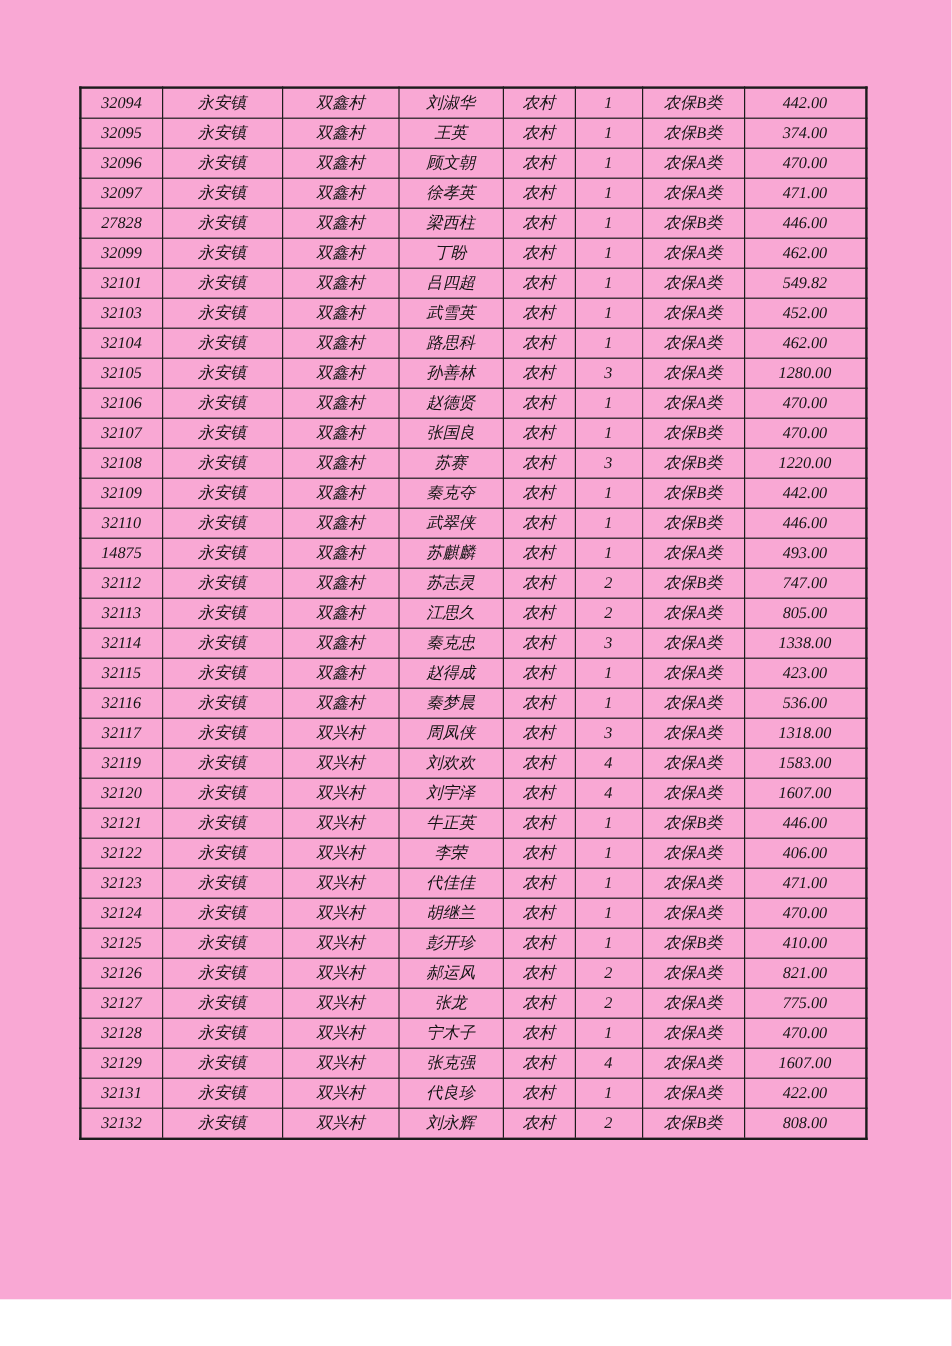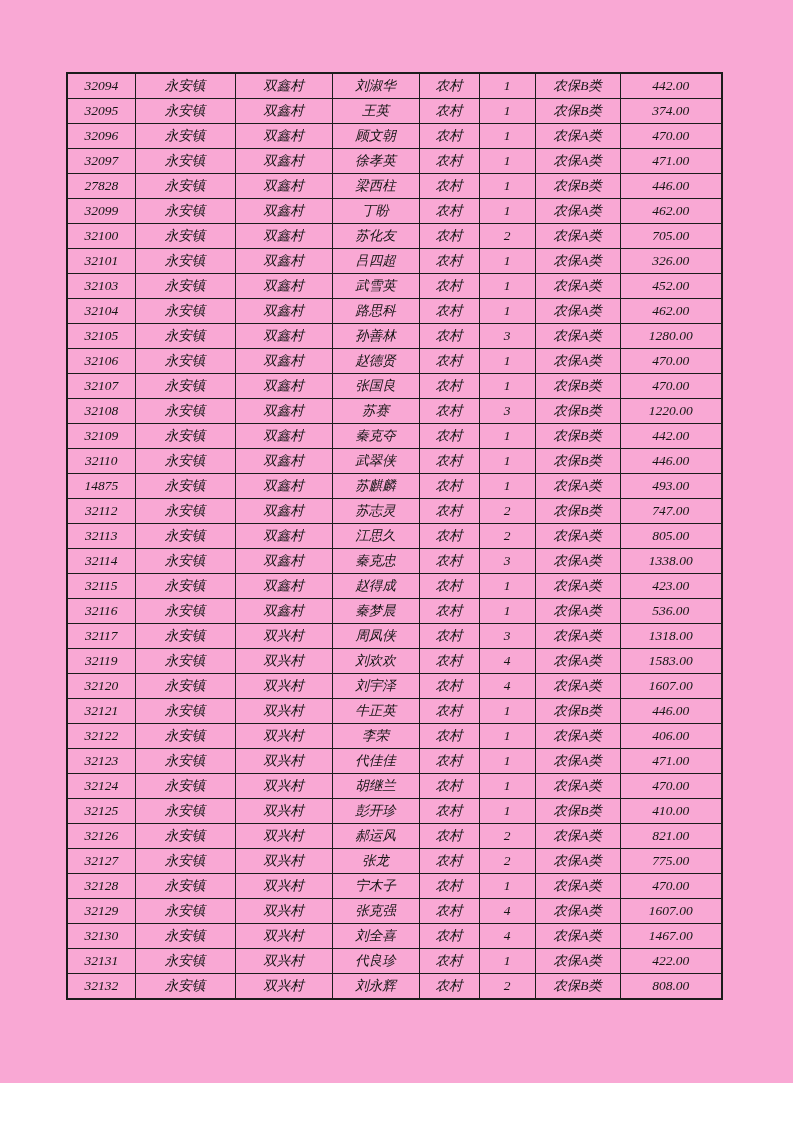--- a/index.html
+++ b/index.html
@@ -115,308 +115,288 @@
           <td>32099</td>
           <td>永安镇</td>
           <td>双鑫村</td>
           <td>丁盼</td>
           <td>农村</td>
           <td>1</td>
           <td>农保A类</td>
           <td>462.00</td>
         </tr>
         <tr>
-          <td>32100</td>
-          <td>永安镇</td>
-          <td>双鑫村</td>
-          <td>苏化友</td>
+          <td>32101</td>
+          <td>永安镇</td>
+          <td>双鑫村</td>
+          <td>吕四超</td>
+          <td>农村</td>
+          <td>1</td>
+          <td>农保A类</td>
+          <td>549.82</td>
+        </tr>
+        <tr>
+          <td>32103</td>
+          <td>永安镇</td>
+          <td>双鑫村</td>
+          <td>武雪英</td>
+          <td>农村</td>
+          <td>1</td>
+          <td>农保A类</td>
+          <td>452.00</td>
+        </tr>
+        <tr>
+          <td>32104</td>
+          <td>永安镇</td>
+          <td>双鑫村</td>
+          <td>路思科</td>
+          <td>农村</td>
+          <td>1</td>
+          <td>农保A类</td>
+          <td>462.00</td>
+        </tr>
+        <tr>
+          <td>32105</td>
+          <td>永安镇</td>
+          <td>双鑫村</td>
+          <td>孙善林</td>
+          <td>农村</td>
+          <td>3</td>
+          <td>农保A类</td>
+          <td>1280.00</td>
+        </tr>
+        <tr>
+          <td>32106</td>
+          <td>永安镇</td>
+          <td>双鑫村</td>
+          <td>赵德贤</td>
+          <td>农村</td>
+          <td>1</td>
+          <td>农保A类</td>
+          <td>470.00</td>
+        </tr>
+        <tr>
+          <td>32107</td>
+          <td>永安镇</td>
+          <td>双鑫村</td>
+          <td>张国良</td>
+          <td>农村</td>
+          <td>1</td>
+          <td>农保B类</td>
+          <td>470.00</td>
+        </tr>
+        <tr>
+          <td>32108</td>
+          <td>永安镇</td>
+          <td>双鑫村</td>
+          <td>苏赛</td>
+          <td>农村</td>
+          <td>3</td>
+          <td>农保B类</td>
+          <td>1220.00</td>
+        </tr>
+        <tr>
+          <td>32109</td>
+          <td>永安镇</td>
+          <td>双鑫村</td>
+          <td>秦克夺</td>
+          <td>农村</td>
+          <td>1</td>
+          <td>农保B类</td>
+          <td>442.00</td>
+        </tr>
+        <tr>
+          <td>32110</td>
+          <td>永安镇</td>
+          <td>双鑫村</td>
+          <td>武翠侠</td>
+          <td>农村</td>
+          <td>1</td>
+          <td>农保B类</td>
+          <td>446.00</td>
+        </tr>
+        <tr>
+          <td>14875</td>
+          <td>永安镇</td>
+          <td>双鑫村</td>
+          <td>苏麒麟</td>
+          <td>农村</td>
+          <td>1</td>
+          <td>农保A类</td>
+          <td>493.00</td>
+        </tr>
+        <tr>
+          <td>32112</td>
+          <td>永安镇</td>
+          <td>双鑫村</td>
+          <td>苏志灵</td>
           <td>农村</td>
           <td>2</td>
-          <td>农保A类</td>
-          <td>705.00</td>
-        </tr>
-        <tr>
-          <td>32101</td>
-          <td>永安镇</td>
-          <td>双鑫村</td>
-          <td>吕四超</td>
-          <td>农村</td>
-          <td>1</td>
-          <td>农保A类</td>
-          <td>326.00</td>
-        </tr>
-        <tr>
-          <td>32103</td>
-          <td>永安镇</td>
-          <td>双鑫村</td>
-          <td>武雪英</td>
-          <td>农村</td>
-          <td>1</td>
-          <td>农保A类</td>
-          <td>452.00</td>
-        </tr>
-        <tr>
-          <td>32104</td>
-          <td>永安镇</td>
-          <td>双鑫村</td>
-          <td>路思科</td>
-          <td>农村</td>
-          <td>1</td>
-          <td>农保A类</td>
-          <td>462.00</td>
-        </tr>
-        <tr>
-          <td>32105</td>
-          <td>永安镇</td>
-          <td>双鑫村</td>
-          <td>孙善林</td>
+          <td>农保B类</td>
+          <td>747.00</td>
+        </tr>
+        <tr>
+          <td>32113</td>
+          <td>永安镇</td>
+          <td>双鑫村</td>
+          <td>江思久</td>
+          <td>农村</td>
+          <td>2</td>
+          <td>农保A类</td>
+          <td>805.00</td>
+        </tr>
+        <tr>
+          <td>32114</td>
+          <td>永安镇</td>
+          <td>双鑫村</td>
+          <td>秦克忠</td>
           <td>农村</td>
           <td>3</td>
           <td>农保A类</td>
-          <td>1280.00</td>
-        </tr>
-        <tr>
-          <td>32106</td>
-          <td>永安镇</td>
-          <td>双鑫村</td>
-          <td>赵德贤</td>
+          <td>1338.00</td>
+        </tr>
+        <tr>
+          <td>32115</td>
+          <td>永安镇</td>
+          <td>双鑫村</td>
+          <td>赵得成</td>
+          <td>农村</td>
+          <td>1</td>
+          <td>农保A类</td>
+          <td>423.00</td>
+        </tr>
+        <tr>
+          <td>32116</td>
+          <td>永安镇</td>
+          <td>双鑫村</td>
+          <td>秦梦晨</td>
+          <td>农村</td>
+          <td>1</td>
+          <td>农保A类</td>
+          <td>536.00</td>
+        </tr>
+        <tr>
+          <td>32117</td>
+          <td>永安镇</td>
+          <td>双兴村</td>
+          <td>周凤侠</td>
+          <td>农村</td>
+          <td>3</td>
+          <td>农保A类</td>
+          <td>1318.00</td>
+        </tr>
+        <tr>
+          <td>32119</td>
+          <td>永安镇</td>
+          <td>双兴村</td>
+          <td>刘欢欢</td>
+          <td>农村</td>
+          <td>4</td>
+          <td>农保A类</td>
+          <td>1583.00</td>
+        </tr>
+        <tr>
+          <td>32120</td>
+          <td>永安镇</td>
+          <td>双兴村</td>
+          <td>刘宇泽</td>
+          <td>农村</td>
+          <td>4</td>
+          <td>农保A类</td>
+          <td>1607.00</td>
+        </tr>
+        <tr>
+          <td>32121</td>
+          <td>永安镇</td>
+          <td>双兴村</td>
+          <td>牛正英</td>
+          <td>农村</td>
+          <td>1</td>
+          <td>农保B类</td>
+          <td>446.00</td>
+        </tr>
+        <tr>
+          <td>32122</td>
+          <td>永安镇</td>
+          <td>双兴村</td>
+          <td>李荣</td>
+          <td>农村</td>
+          <td>1</td>
+          <td>农保A类</td>
+          <td>406.00</td>
+        </tr>
+        <tr>
+          <td>32123</td>
+          <td>永安镇</td>
+          <td>双兴村</td>
+          <td>代佳佳</td>
+          <td>农村</td>
+          <td>1</td>
+          <td>农保A类</td>
+          <td>471.00</td>
+        </tr>
+        <tr>
+          <td>32124</td>
+          <td>永安镇</td>
+          <td>双兴村</td>
+          <td>胡继兰</td>
           <td>农村</td>
           <td>1</td>
           <td>农保A类</td>
           <td>470.00</td>
         </tr>
         <tr>
-          <td>32107</td>
-          <td>永安镇</td>
-          <td>双鑫村</td>
-          <td>张国良</td>
-          <td>农村</td>
-          <td>1</td>
-          <td>农保B类</td>
+          <td>32125</td>
+          <td>永安镇</td>
+          <td>双兴村</td>
+          <td>彭开珍</td>
+          <td>农村</td>
+          <td>1</td>
+          <td>农保B类</td>
+          <td>410.00</td>
+        </tr>
+        <tr>
+          <td>32126</td>
+          <td>永安镇</td>
+          <td>双兴村</td>
+          <td>郝运风</td>
+          <td>农村</td>
+          <td>2</td>
+          <td>农保A类</td>
+          <td>821.00</td>
+        </tr>
+        <tr>
+          <td>32127</td>
+          <td>永安镇</td>
+          <td>双兴村</td>
+          <td>张龙</td>
+          <td>农村</td>
+          <td>2</td>
+          <td>农保A类</td>
+          <td>775.00</td>
+        </tr>
+        <tr>
+          <td>32128</td>
+          <td>永安镇</td>
+          <td>双兴村</td>
+          <td>宁木子</td>
+          <td>农村</td>
+          <td>1</td>
+          <td>农保A类</td>
           <td>470.00</td>
         </tr>
         <tr>
-          <td>32108</td>
-          <td>永安镇</td>
-          <td>双鑫村</td>
-          <td>苏赛</td>
-          <td>农村</td>
-          <td>3</td>
-          <td>农保B类</td>
-          <td>1220.00</td>
-        </tr>
-        <tr>
-          <td>32109</td>
-          <td>永安镇</td>
-          <td>双鑫村</td>
-          <td>秦克夺</td>
-          <td>农村</td>
-          <td>1</td>
-          <td>农保B类</td>
-          <td>442.00</td>
-        </tr>
-        <tr>
-          <td>32110</td>
-          <td>永安镇</td>
-          <td>双鑫村</td>
-          <td>武翠侠</td>
-          <td>农村</td>
-          <td>1</td>
-          <td>农保B类</td>
-          <td>446.00</td>
-        </tr>
-        <tr>
-          <td>14875</td>
-          <td>永安镇</td>
-          <td>双鑫村</td>
-          <td>苏麒麟</td>
-          <td>农村</td>
-          <td>1</td>
-          <td>农保A类</td>
-          <td>493.00</td>
-        </tr>
-        <tr>
-          <td>32112</td>
-          <td>永安镇</td>
-          <td>双鑫村</td>
-          <td>苏志灵</td>
-          <td>农村</td>
-          <td>2</td>
-          <td>农保B类</td>
-          <td>747.00</td>
-        </tr>
-        <tr>
-          <td>32113</td>
-          <td>永安镇</td>
-          <td>双鑫村</td>
-          <td>江思久</td>
-          <td>农村</td>
-          <td>2</td>
-          <td>农保A类</td>
-          <td>805.00</td>
-        </tr>
-        <tr>
-          <td>32114</td>
-          <td>永安镇</td>
-          <td>双鑫村</td>
-          <td>秦克忠</td>
-          <td>农村</td>
-          <td>3</td>
-          <td>农保A类</td>
-          <td>1338.00</td>
-        </tr>
-        <tr>
-          <td>32115</td>
-          <td>永安镇</td>
-          <td>双鑫村</td>
-          <td>赵得成</td>
-          <td>农村</td>
-          <td>1</td>
-          <td>农保A类</td>
-          <td>423.00</td>
-        </tr>
-        <tr>
-          <td>32116</td>
-          <td>永安镇</td>
-          <td>双鑫村</td>
-          <td>秦梦晨</td>
-          <td>农村</td>
-          <td>1</td>
-          <td>农保A类</td>
-          <td>536.00</td>
-        </tr>
-        <tr>
-          <td>32117</td>
-          <td>永安镇</td>
-          <td>双兴村</td>
-          <td>周凤侠</td>
-          <td>农村</td>
-          <td>3</td>
-          <td>农保A类</td>
-          <td>1318.00</td>
-        </tr>
-        <tr>
-          <td>32119</td>
-          <td>永安镇</td>
-          <td>双兴村</td>
-          <td>刘欢欢</td>
+          <td>32129</td>
+          <td>永安镇</td>
+          <td>双兴村</td>
+          <td>张克强</td>
           <td>农村</td>
           <td>4</td>
           <td>农保A类</td>
-          <td>1583.00</td>
-        </tr>
-        <tr>
-          <td>32120</td>
-          <td>永安镇</td>
-          <td>双兴村</td>
-          <td>刘宇泽</td>
-          <td>农村</td>
-          <td>4</td>
-          <td>农保A类</td>
           <td>1607.00</td>
-        </tr>
-        <tr>
-          <td>32121</td>
-          <td>永安镇</td>
-          <td>双兴村</td>
-          <td>牛正英</td>
-          <td>农村</td>
-          <td>1</td>
-          <td>农保B类</td>
-          <td>446.00</td>
-        </tr>
-        <tr>
-          <td>32122</td>
-          <td>永安镇</td>
-          <td>双兴村</td>
-          <td>李荣</td>
-          <td>农村</td>
-          <td>1</td>
-          <td>农保A类</td>
-          <td>406.00</td>
-        </tr>
-        <tr>
-          <td>32123</td>
-          <td>永安镇</td>
-          <td>双兴村</td>
-          <td>代佳佳</td>
-          <td>农村</td>
-          <td>1</td>
-          <td>农保A类</td>
-          <td>471.00</td>
-        </tr>
-        <tr>
-          <td>32124</td>
-          <td>永安镇</td>
-          <td>双兴村</td>
-          <td>胡继兰</td>
-          <td>农村</td>
-          <td>1</td>
-          <td>农保A类</td>
-          <td>470.00</td>
-        </tr>
-        <tr>
-          <td>32125</td>
-          <td>永安镇</td>
-          <td>双兴村</td>
-          <td>彭开珍</td>
-          <td>农村</td>
-          <td>1</td>
-          <td>农保B类</td>
-          <td>410.00</td>
-        </tr>
-        <tr>
-          <td>32126</td>
-          <td>永安镇</td>
-          <td>双兴村</td>
-          <td>郝运风</td>
-          <td>农村</td>
-          <td>2</td>
-          <td>农保A类</td>
-          <td>821.00</td>
-        </tr>
-        <tr>
-          <td>32127</td>
-          <td>永安镇</td>
-          <td>双兴村</td>
-          <td>张龙</td>
-          <td>农村</td>
-          <td>2</td>
-          <td>农保A类</td>
-          <td>775.00</td>
-        </tr>
-        <tr>
-          <td>32128</td>
-          <td>永安镇</td>
-          <td>双兴村</td>
-          <td>宁木子</td>
-          <td>农村</td>
-          <td>1</td>
-          <td>农保A类</td>
-          <td>470.00</td>
-        </tr>
-        <tr>
-          <td>32129</td>
-          <td>永安镇</td>
-          <td>双兴村</td>
-          <td>张克强</td>
-          <td>农村</td>
-          <td>4</td>
-          <td>农保A类</td>
-          <td>1607.00</td>
-        </tr>
-        <tr>
-          <td>32130</td>
-          <td>永安镇</td>
-          <td>双兴村</td>
-          <td>刘全喜</td>
-          <td>农村</td>
-          <td>4</td>
-          <td>农保A类</td>
-          <td>1467.00</td>
         </tr>
         <tr>
           <td>32131</td>
           <td>永安镇</td>
           <td>双兴村</td>
           <td>代良珍</td>
           <td>农村</td>
           <td>1</td>
           <td>农保A类</td>
           <td>422.00</td>

